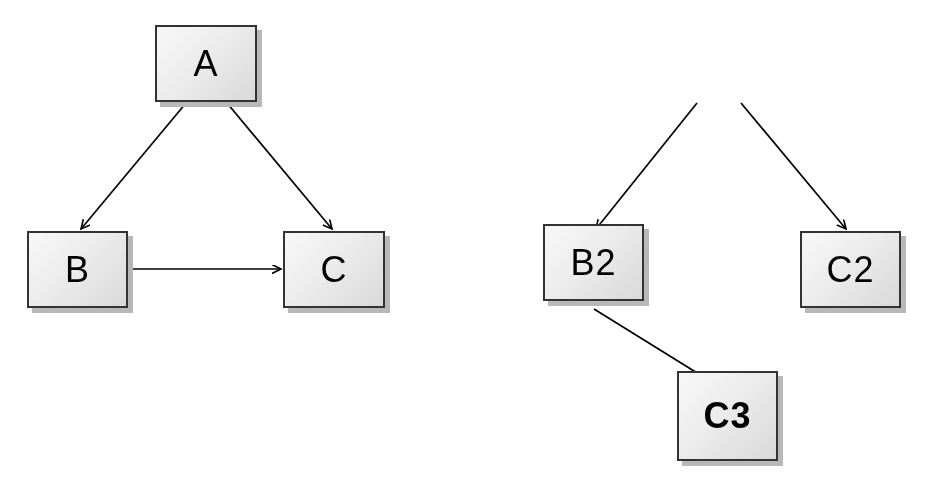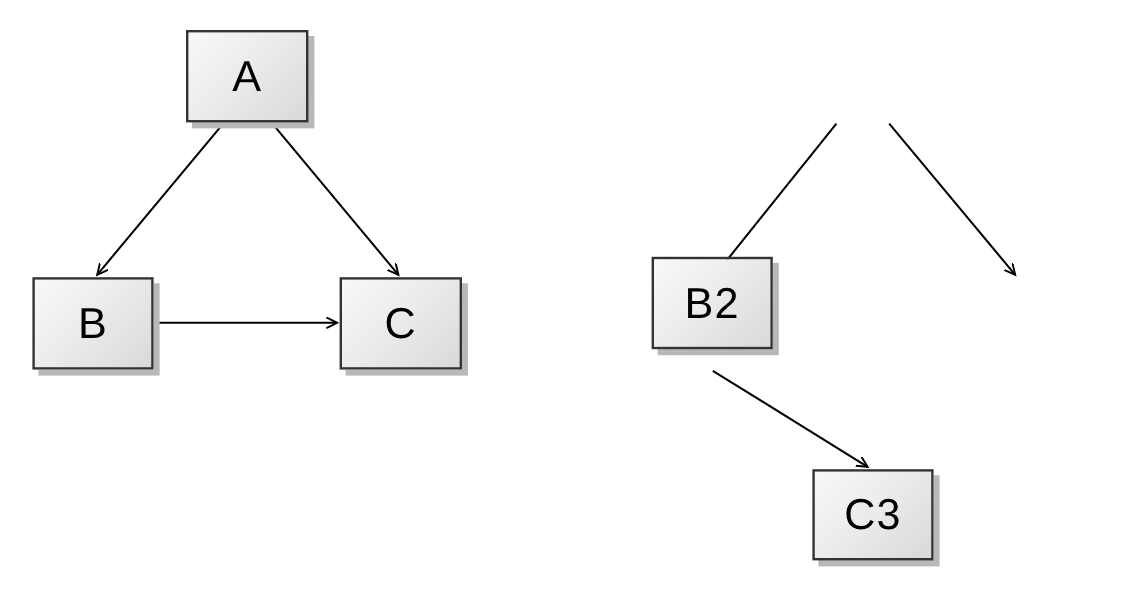--- a/index.html
+++ b/index.html
@@ -36,23 +36,23 @@
     justify-content: center;
     font-size: 36px;
     color: #000000;
     z-index: 2;
     letter-spacing: 1px;
   }
   .node-a  { left: 155px; top: 25px;  width: 102px; }
   .node-b  { left: 27px;  top: 231px; }
   .node-c  { left: 283px; top: 231px; width: 102px; }
   .node-a2 { left: 670px; top: 25px;  }
-  .node-b2 { left: 543px; top: 214px; }
+  .node-b2 { left: 543px; top: 224px; }
   .node-c2 { left: 800px; top: 231px; }
-  .node-c3 { left: 677px; top: 391px; height: 76px; }
+  .node-c3 { left: 677px; top: 371px; height: 90px; font-weight: bold; }
 </style>
 </head>
 <body>
 
 <div class="canvas">
 
   <svg class="edges-layer" width="940" height="504" viewBox="0 0 940 504" xmlns="http://www.w3.org/2000/svg">
     <defs>
       <marker id="arrowhead" markerWidth="12" markerHeight="12" refX="9" refY="4.5" orient="auto" markerUnits="userSpaceOnUse">
         <path d="M0,0 L9,4.5 L0,9" fill="none" stroke="#000000" stroke-width="1.6"></path>
@@ -74,17 +74,20 @@
   <div class="node node-b">
     <span>B</span>
   </div>
   <div class="node node-c">
     <span>C</span>
   </div>
 
   <div class="node node-b2">
     <span>B2</span>
   </div>
+  <div class="node node-c2">
+    <span>C2</span>
+  </div>
   <div class="node node-c3">
     <span>C3</span>
   </div>
 
 </div>
 
 </body></html>

